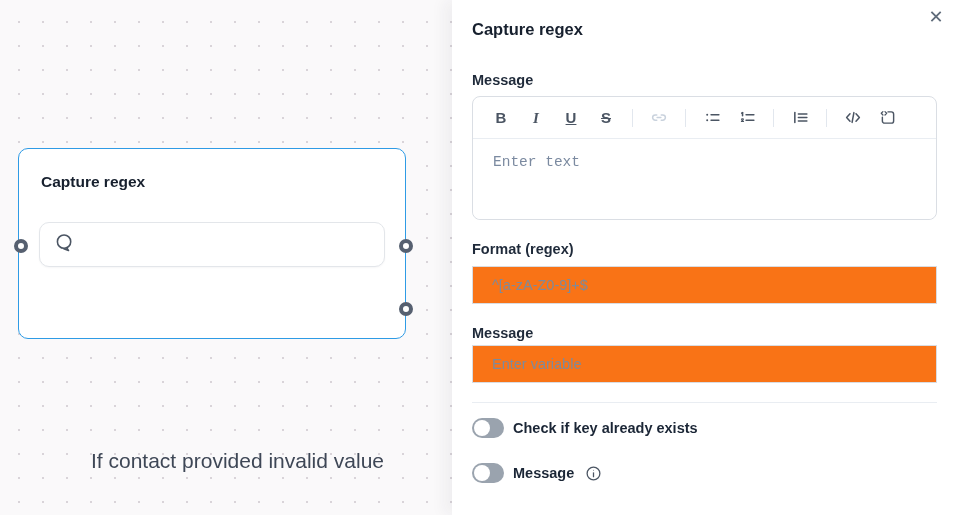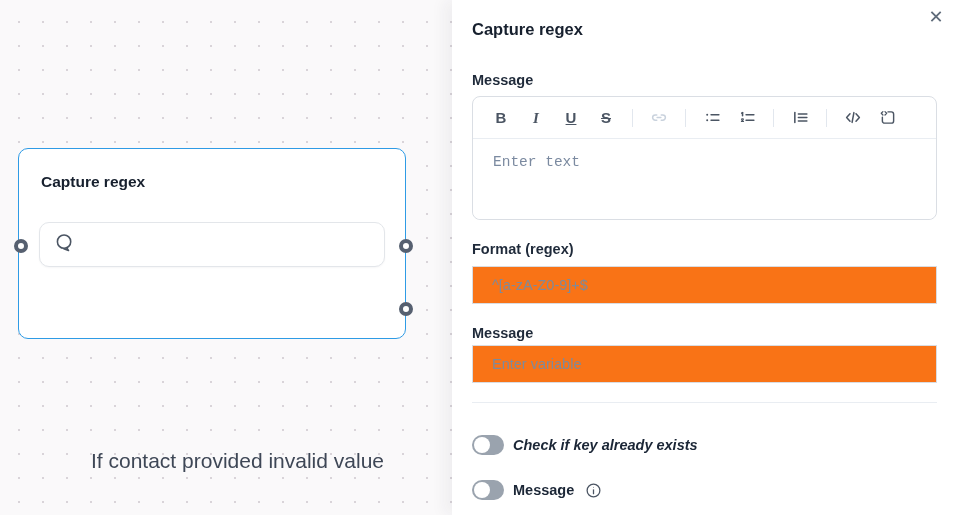--- a/index.html
+++ b/index.html
@@ -117,21 +117,21 @@
     font-size: 14.5px; color: #334155; background: #f97316;
   }
   .text-input::placeholder { color: #7e8a9b; opacity: 1; }
   .inp-variable { margin-top: 3px; }
 
   .divider { margin-top: 19px; height: 1px; background: #e9edf2; }
 
   .toggle-row {
     display: flex; align-items: center; gap: 9px;
   }
-  .row-1 { margin-top: 32px; font-style: italic; }
+  .row-1 { margin-top: 15px; }
   .row-2 { margin-top: 25px; }
   .toggle {
     width: 32px; height: 20px; border-radius: 10px;
     background: #9aa3ae; border: none; cursor: pointer;
     position: relative; flex: 0 0 32px; padding: 0;
   }
   .toggle .knob {
     position: absolute; left: 2px; top: 2px;
     width: 16px; height: 16px; border-radius: 50%;
     background: #ffffff;

